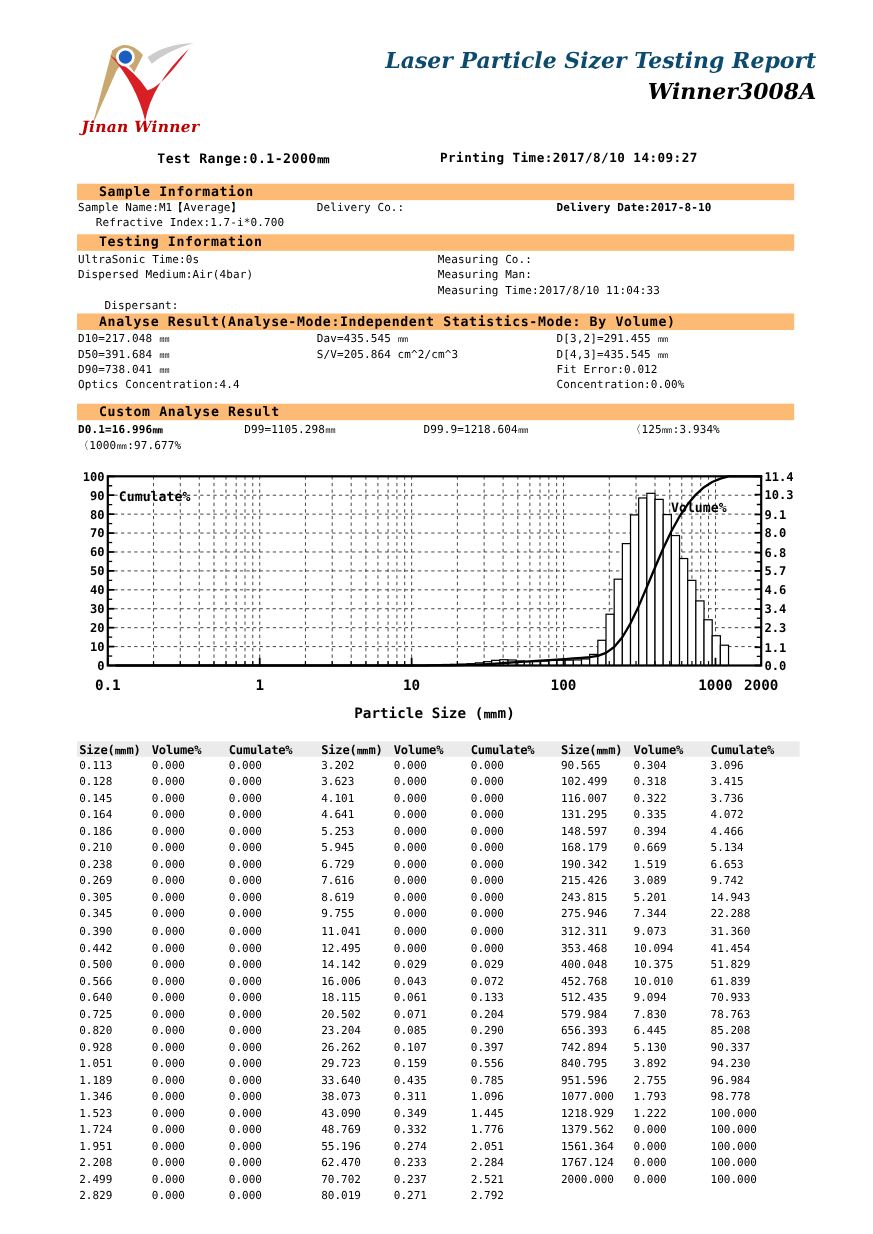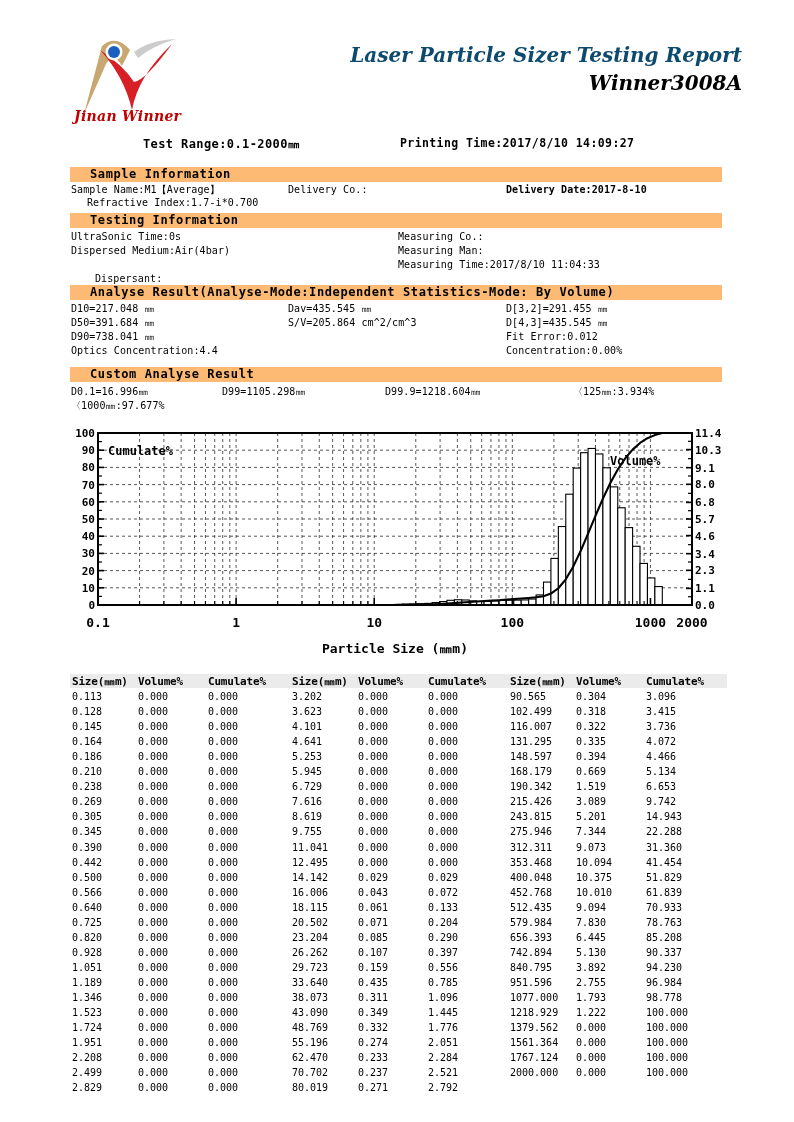--- a/index.html
+++ b/index.html
@@ -228,21 +228,21 @@
   <div class="info-line" style="left:71px; top:331px;">D90=738.041 ㎜</div>
   <div class="info-line" style="left:71px; top:345px;">Optics Concentration:4.4</div>
   <div class="info-line" style="left:288px; top:303px;">Dav=435.545 ㎜</div>
   <div class="info-line" style="left:288px; top:317px;">S/V=205.864 cm^2/cm^3</div>
   <div class="info-line" style="left:506px; top:303px;">D[3,2]=291.455 ㎜</div>
   <div class="info-line" style="left:506px; top:317px;">D[4,3]=435.545 ㎜</div>
   <div class="info-line" style="left:506px; top:331px;">Fit Error:0.012</div>
   <div class="info-line" style="left:506px; top:345px;">Concentration:0.00%</div>
 
   <div class="section-bar" style="top:367px;">Custom Analyse Result</div>
-  <div class="info-line" style="left:71px; top:386px;">D0.1=16.996㎜</div>
+  <div class="info-line" style="left:71px; top:386px;font-weight:bold;">D0.1=16.996㎜</div>
   <div class="info-line" style="left:222px; top:386px;text-align:center;">D99=1105.298㎜</div>
   <div class="info-line" style="left:385px; top:386px;">D99.9=1218.604㎜</div>
   <div class="info-line" style="left:553px; top:386px;margin-left:20px;">〈125㎜:3.934%</div>
   <div class="info-line" style="left:71px; top:400px;">〈1000㎜:97.677%</div>
 
   <div class="chart-area">
     <svg id="chart" class="chart-svg" width="680" height="235" viewBox="0 0 680 235">
         <rect x="28" y="8" width="594" height="172" fill="#ffffff"></rect>
         <g stroke="#000" stroke-width="0.7" stroke-dasharray="3,3" fill="none" opacity="0.95">
           <line x1="69.57418516138492" y1="8" x2="69.57418516138492" y2="180"></line>

